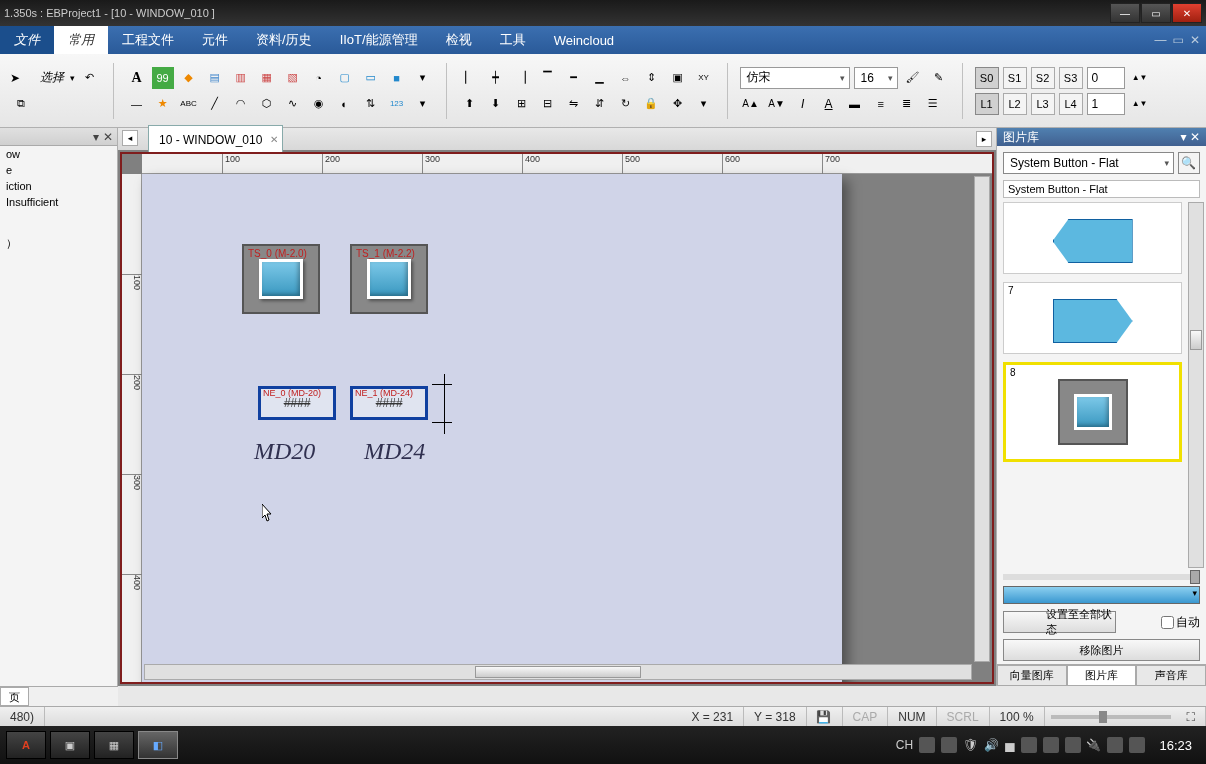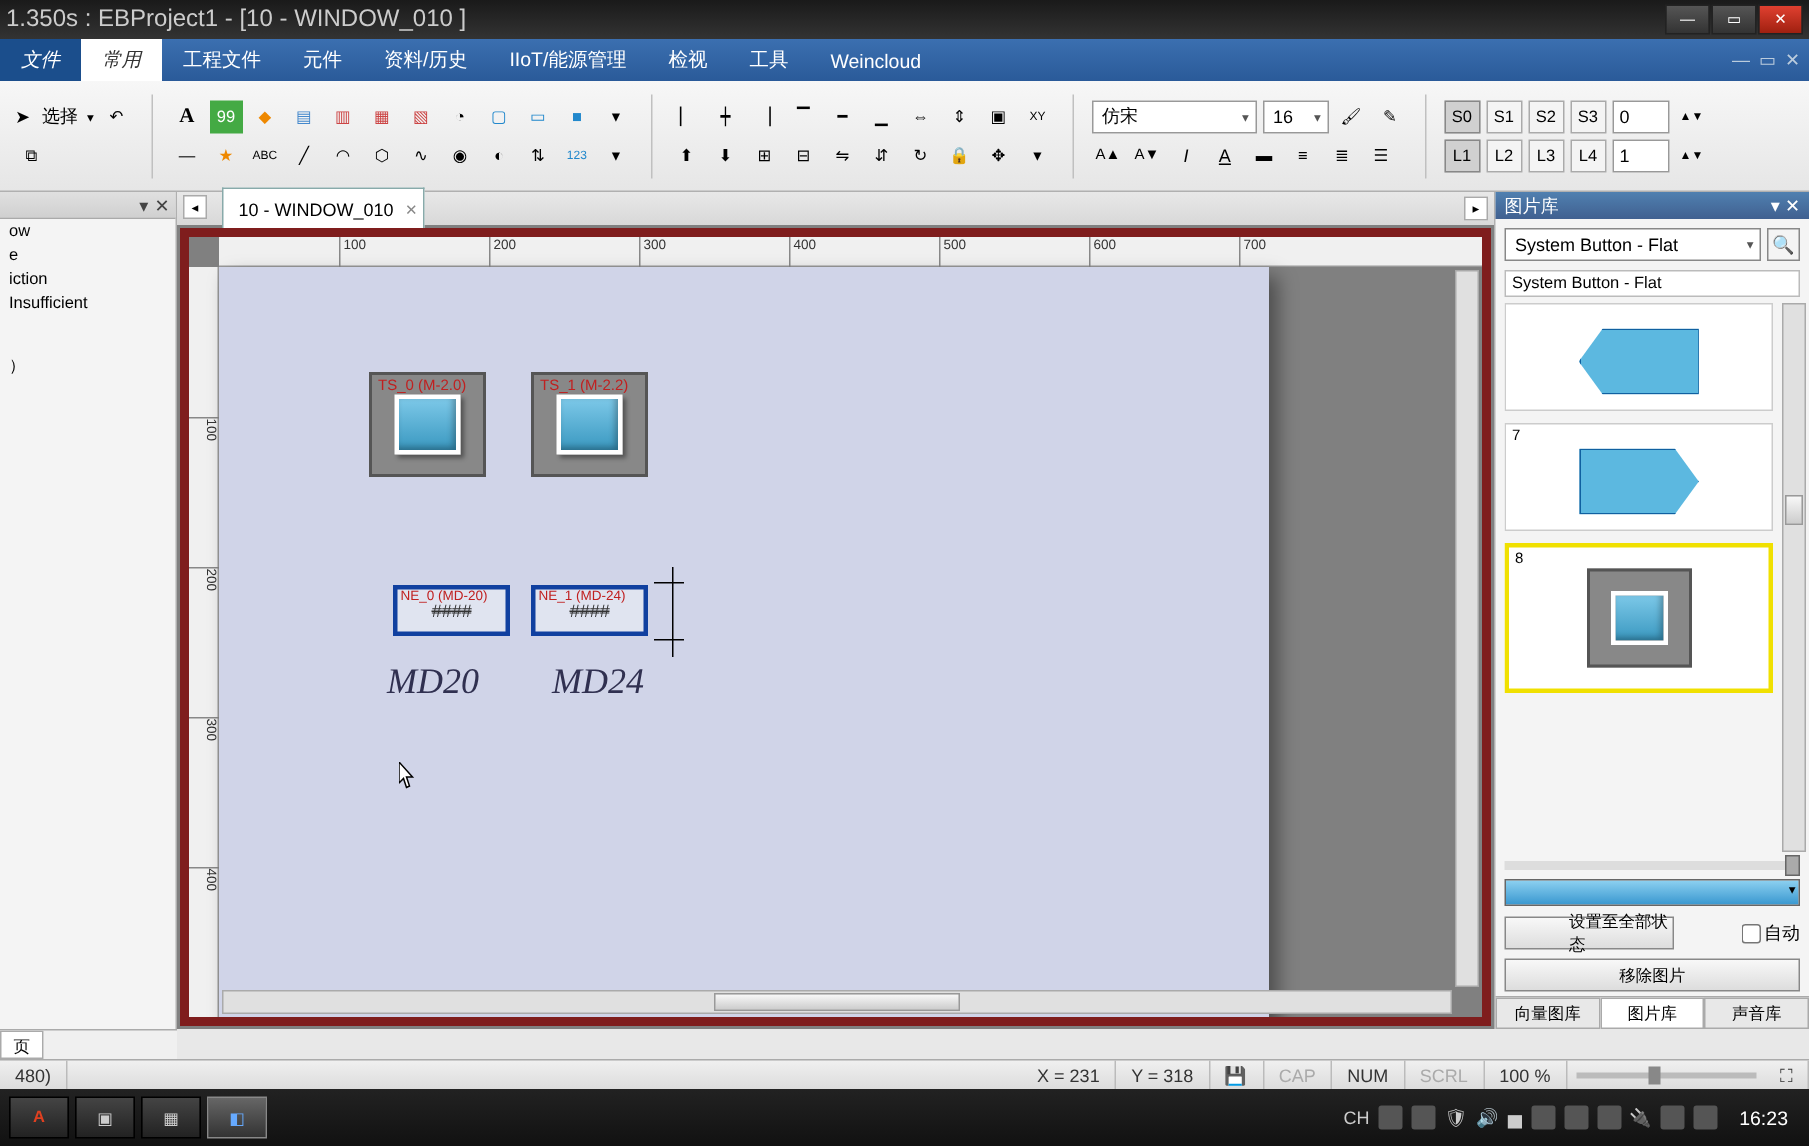--- a/index.html
+++ b/index.html
@@ -1,20 +1,20 @@
 <!DOCTYPE html>
 <html><head>
 <meta charset="utf-8">
 <style>
 * { margin:0; padding:0; box-sizing:border-box; font-family:"Microsoft YaHei",Tahoma,sans-serif; font-size:12px; }
 body { width:1206px; height:764px; background:#e8e8e8; overflow:hidden; position:relative; }
 
 
 .titlebar { height:26px; background:linear-gradient(#1a1a1a,#333); color:#ccc; display:flex; align-items:center; padding:0 4px; }
-.titlebar .title { flex:1; font-size:16px; }
+.titlebar .title { flex:1; font-size:11px; }
 .winbtns { display:flex; }
 .winbtn { width:30px; height:20px; margin-left:1px; display:flex; align-items:center; justify-content:center; color:#fff; font-size:10px; background:linear-gradient(#555,#333); border:1px solid #222; }
 .winbtn.close { background:linear-gradient(#e04030,#a02010); }
 
 
 .menubar { height:28px; background:linear-gradient(#3b6fb0,#2a5a99); color:#fff; display:flex; align-items:stretch; }
 .menutab { padding:0 14px; display:flex; align-items:center; font-size:13px; cursor:pointer; }
 .menutab.file { background:#1b4e8c;font-style:italic; }
 .menutab.active { background:#fff; color:#333;font-style:italic; }
 .mdibtns { margin-left:auto; display:flex; align-items:center; padding-right:6px; gap:6px; color:#bcd; }
@@ -38,21 +38,21 @@
 .leftpanel { width:118px; background:#f4f4f4; border-right:1px solid #b0b0b0; display:flex; flex-direction:column; }
 .panelhdr { height:18px; background:linear-gradient(#e0e0e0,#d0d0d0); border-bottom:1px solid #aaa; display:flex; justify-content:flex-end; align-items:center; padding:0 4px; font-size:10px; color:#444; gap:4px;}
 .treeitem { padding:2px 6px; font-size:11px; white-space:nowrap; overflow:hidden; }
 
 
 .centerarea { flex:1; display:flex; flex-direction:column; background:#808080; }
 .doctabs { height:22px; background:linear-gradient(#e8e8e8,#d8d8d8); display:flex; align-items:center; padding-left:30px; position:relative; }
 .navchev { position:absolute; left:4px; top:2px; width:16px; height:16px; border:1px solid #aaa; background:#fff; display:flex; align-items:center; justify-content:center; font-size:9px; }
 .doctab { height:28px; background:#fff; border:1px solid #8aa; border-bottom:none; padding:0 20px 0 10px; display:flex; align-items:center; position:relative; font-size:11px; }
 .doctab .x { position:absolute; right:4px; color:#888; font-size:10px; }
-.canvaswrap { flex:1; position:relative; overflow:hidden; border:6px solid #7f1d1d; margin:2px; background:#808080; }
+.canvaswrap { flex:1; position:relative; overflow:hidden; border:2px solid #7f1d1d; margin:2px; background:#808080; }
 .ruler-h { position:absolute; top:0; left:20px; right:0; height:20px; background:#f0f0f0; border-bottom:1px solid #999; }
 .ruler-v { position:absolute; top:20px; left:0; bottom:0; width:20px; background:#f0f0f0; border-right:1px solid #999; }
 .ruler-h .tick { position:absolute; top:0; height:20px; border-left:1px solid #888; font-size:9px; padding-left:2px; color:#333; }
 .ruler-v .tick { position:absolute; left:0; width:20px; border-top:1px solid #888; font-size:9px; color:#333; writing-mode:vertical-rl; text-align:right;}
 .canvas { position:absolute; top:20px; left:20px; width:700px; height:510px; background:#d0d4e8; box-shadow:6px 6px 12px rgba(0,0,0,.4); }
 .scroll-v { position:absolute; right:2px; top:22px; bottom:20px; width:16px; background:#e0e0e0; border:1px solid #aaa; }
 .scroll-h { position:absolute; left:22px; right:20px; bottom:2px; height:16px; background:#e0e0e0; border:1px solid #aaa; }
 .scroll-thumb-h { position:absolute; left:40%; width:20%; top:1px; bottom:1px; background:linear-gradient(#f8f8f8,#ccc); border:1px solid #999; }
 
 
@@ -139,21 +139,21 @@
     <span>—</span>
     <span>▭</span>
     <span>✕</span>
   </div>
 </div>
 
 <div class="ribbon">
   <div class="rgroup">
     <div class="rrow">
       <span>➤</span>
-      <span style="margin-left:4px;">选择</span>
+      <span style="margin-left:16px;font-style:italic;">选择</span>
       <span style="margin-left:2px;font-size:9px;">▾</span>
       <div class="rbtn">↶</div>
     </div>
     <div class="rrow">
       <div class="rbtn">⧉</div>
     </div>
   </div>
   <div class="rsep"></div>
 
   <div class="rgroup">

